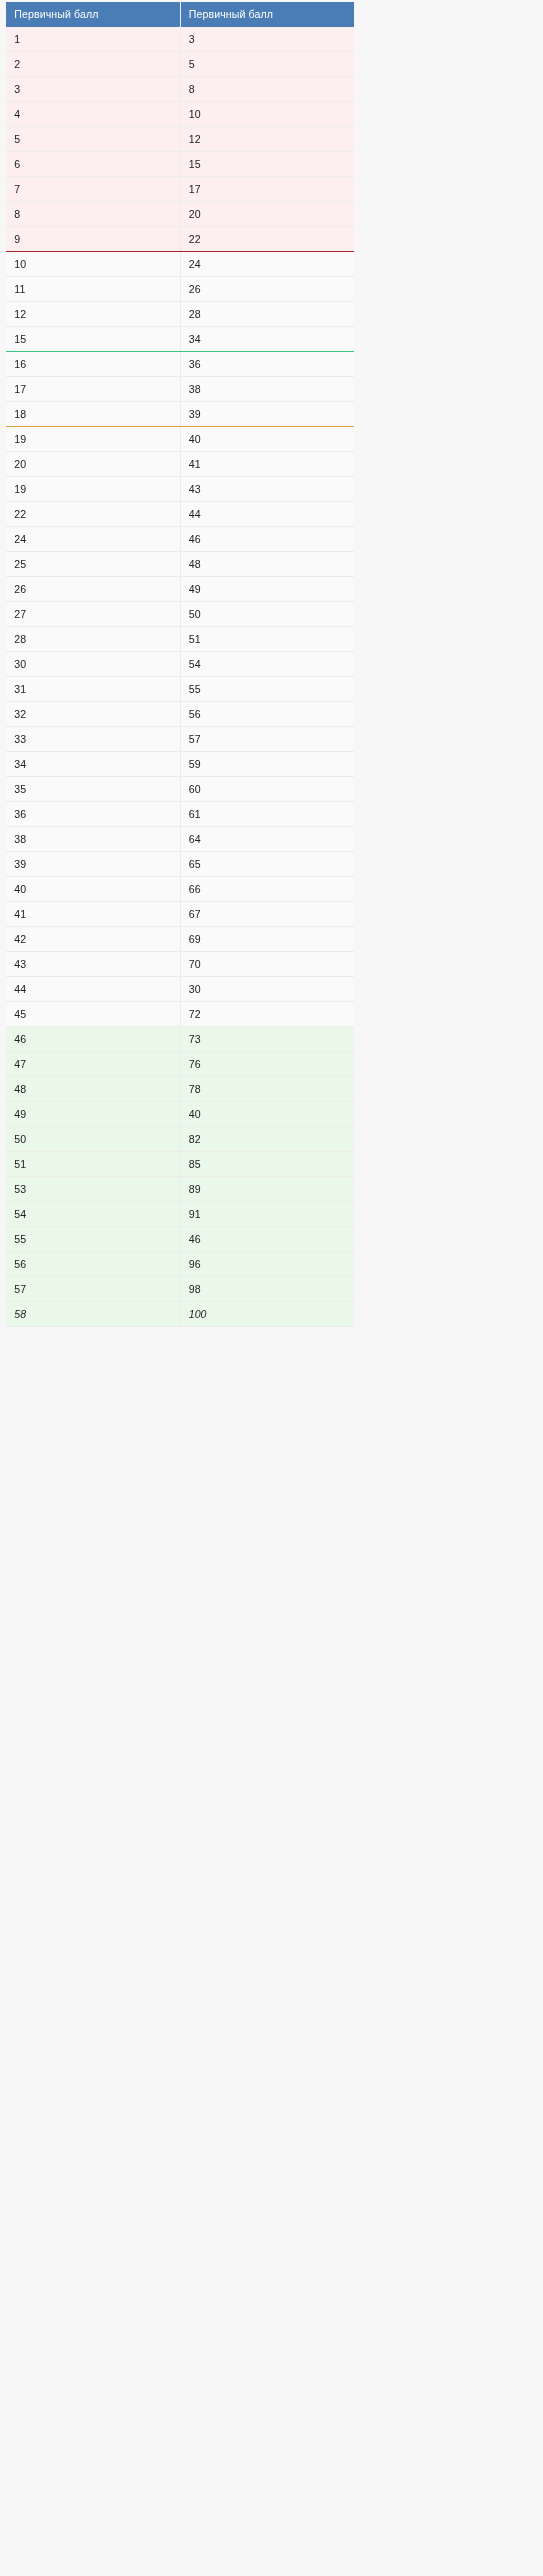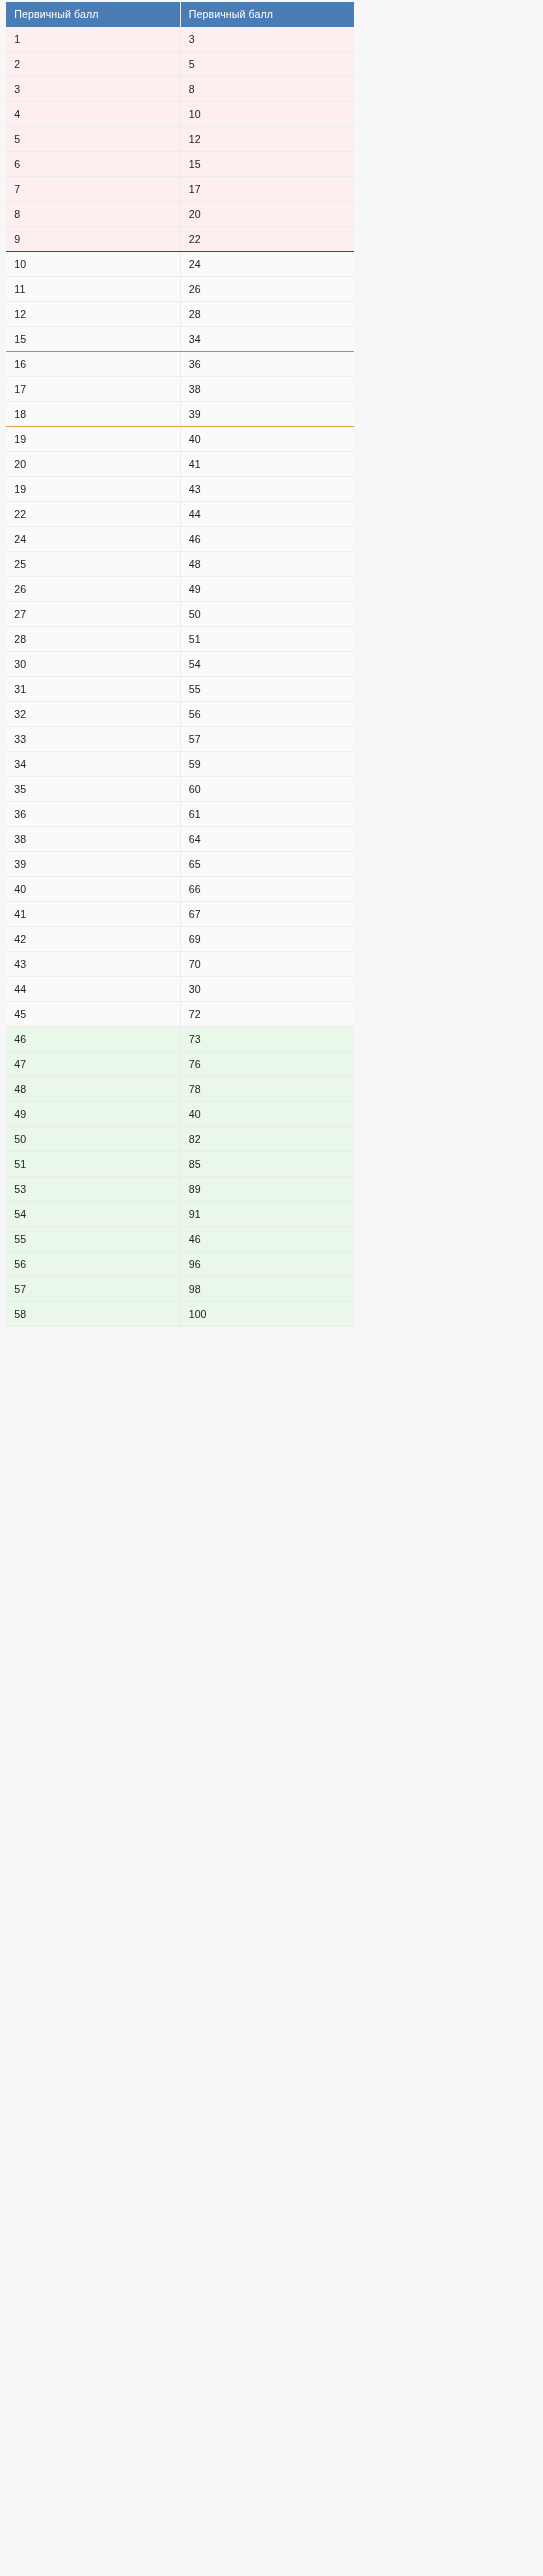--- a/index.html
+++ b/index.html
@@ -58,21 +58,21 @@
   tbody td:last-child { border-right: none; }
 
   tbody tr.zone-pink td { background: #fdeff0; }
   tbody tr.zone-green td { background: #eaf8ea; }
   tbody tr.zone-plain td { background: #fafafa; }
 
   tbody tr.sep-red td     { border-bottom: 1.8px solid #a52226; }
   tbody tr.sep-green td   { border-bottom: 1.8px solid #3ec585; }
   tbody tr.sep-orange td  { border-bottom: 1.8px solid #dfa044; }
 
-  tbody tr.last-row td { border-bottom: 0.9px solid #ececec; }
+  tbody tr.last-row td { border-bottom: 0.9px solid #ececec; font-style: italic; }
 </style>
 </head>
 <body>
 
 <div id="conversion-table-wrap">
   <table class="conversion-table">
     <colgroup>
       <col class="col-primary">
       <col class="col-test">
     </colgroup>

